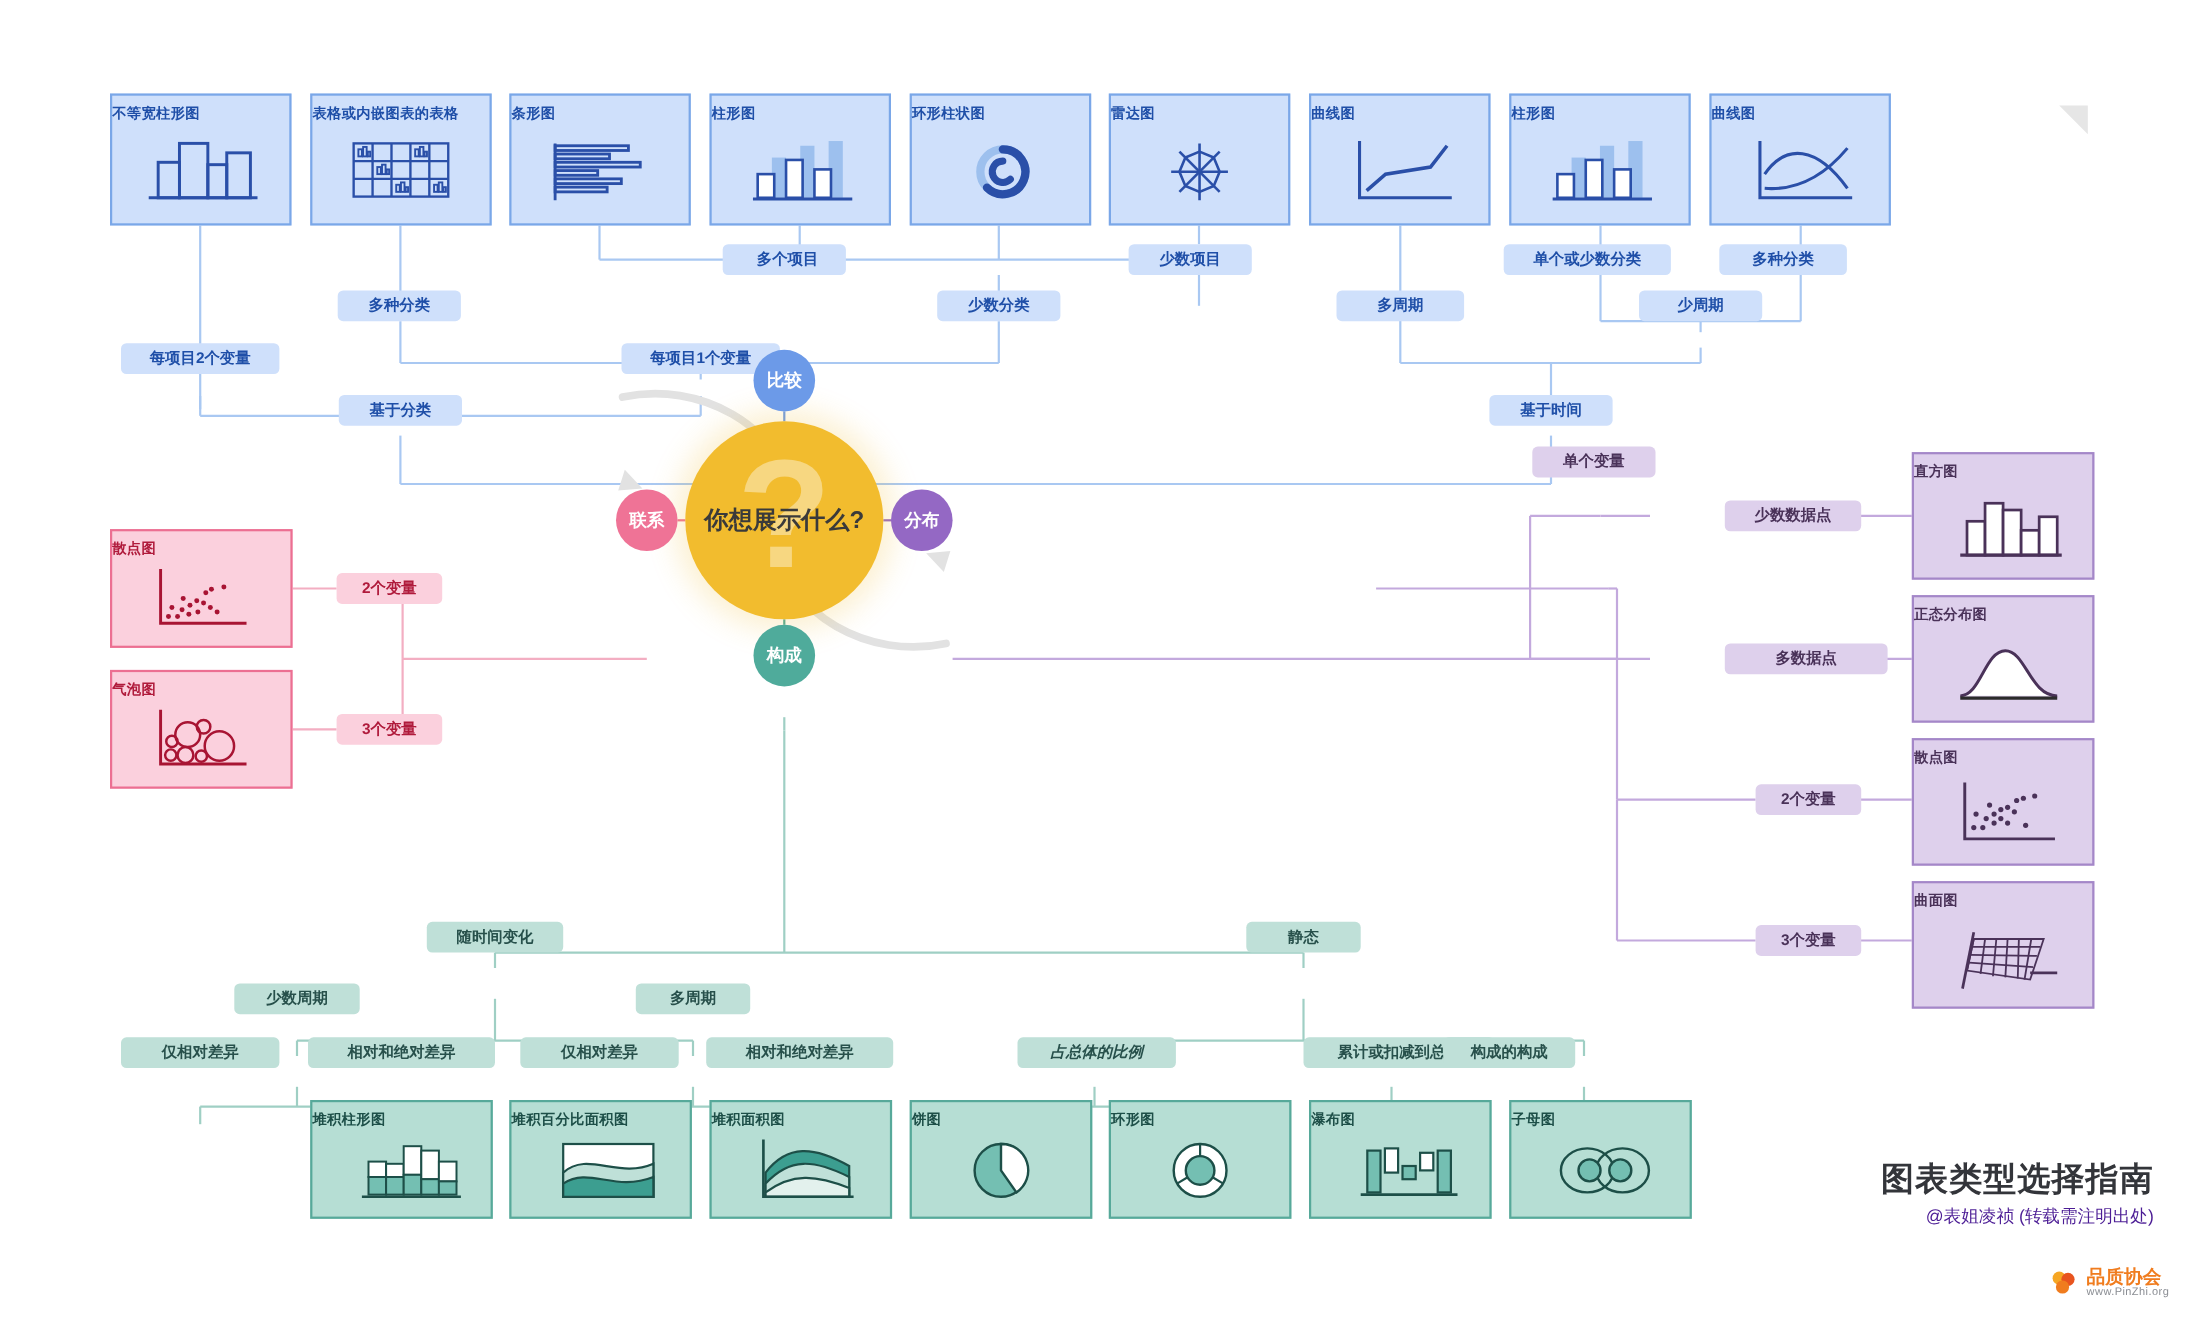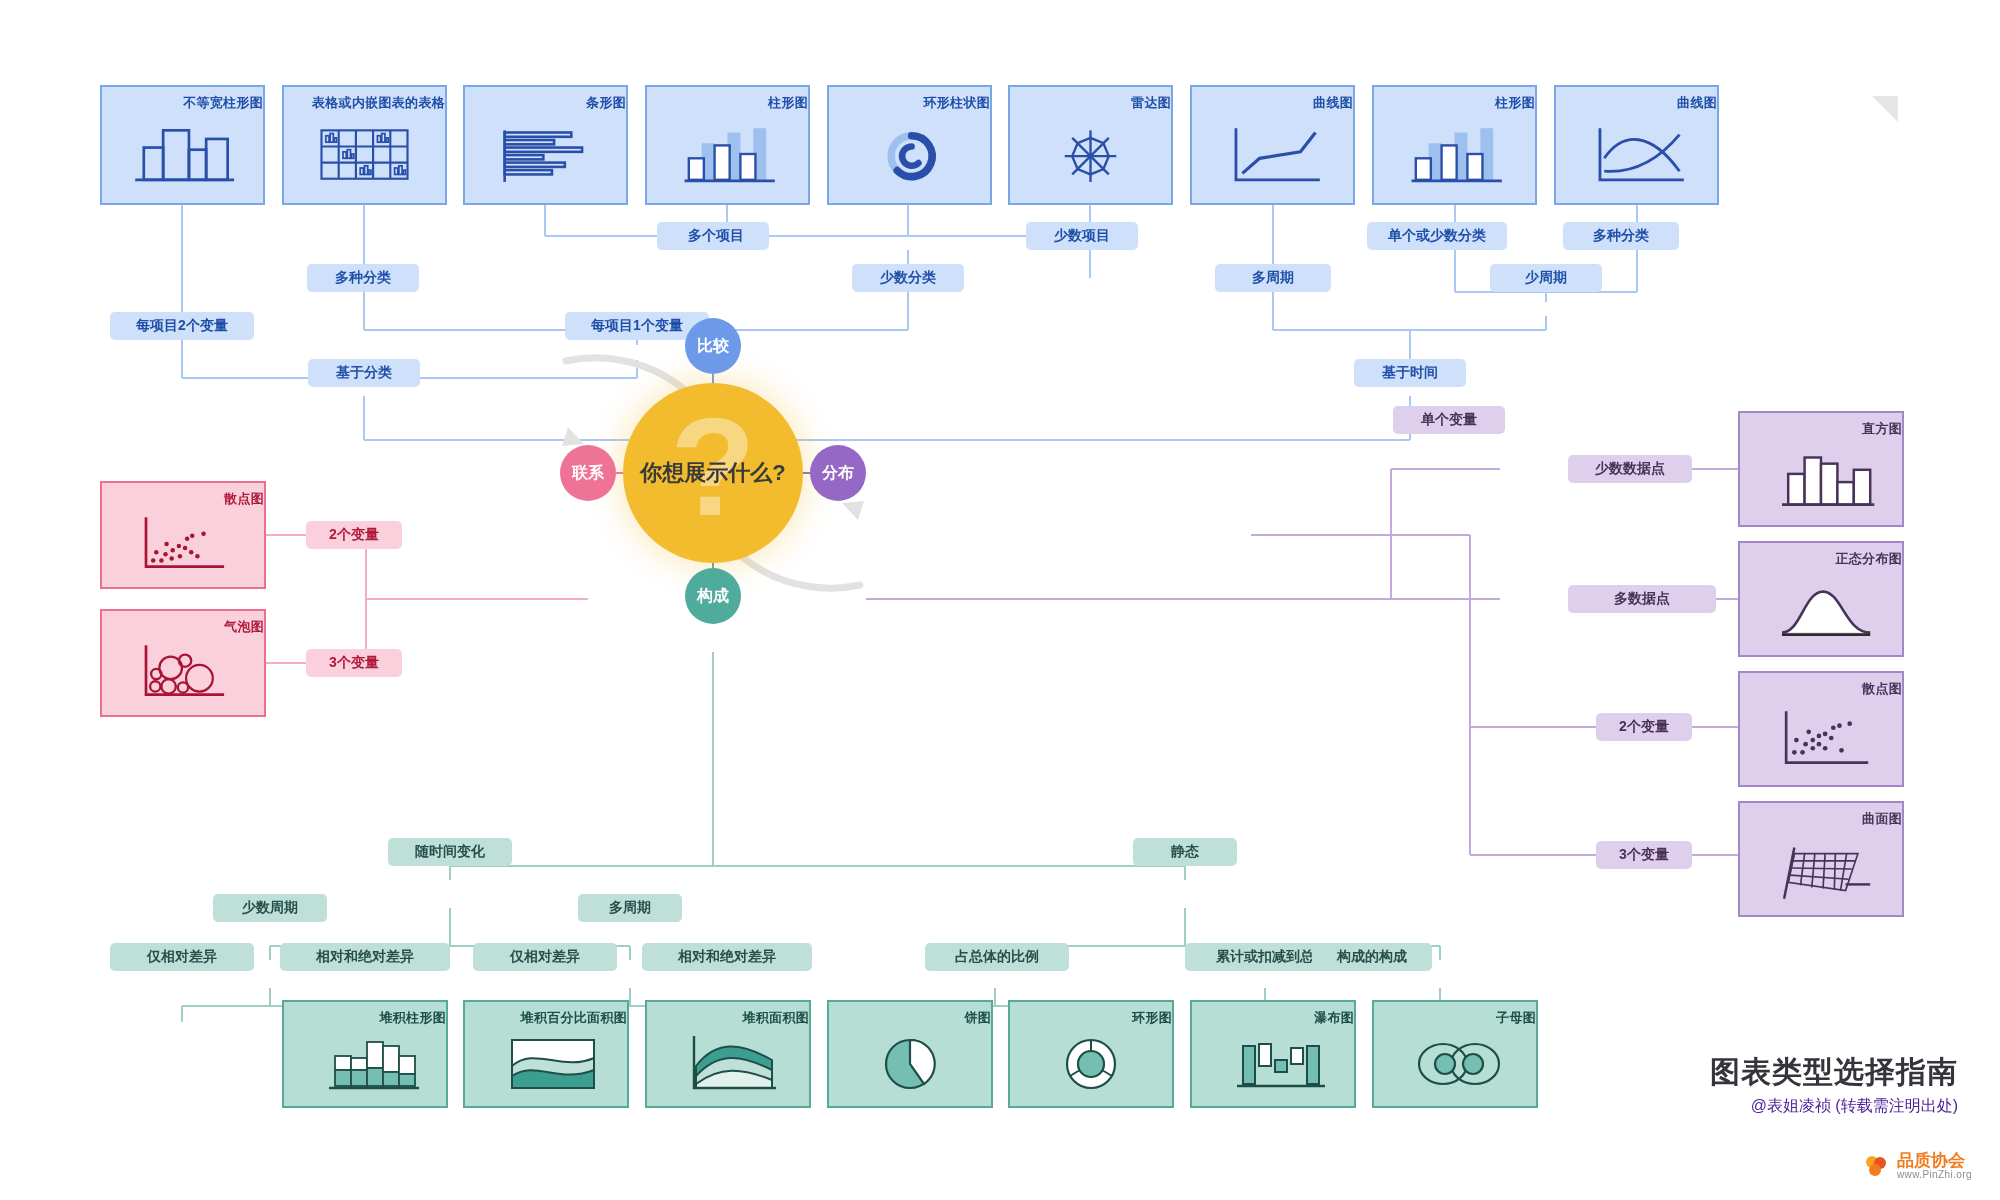--- a/index.html
+++ b/index.html
@@ -6,21 +6,21 @@
   body{
     width:2000px;height:1200px;position:relative;overflow:hidden;
     font-family:"Liberation Sans","DejaVu Sans",sans-serif;
   }
   #stage{position:absolute;left:0;top:0;width:2000px;height:1200px;}
   #wires{position:absolute;left:0;top:0;width:2000px;height:1200px;pointer-events:none;}
 
   
   .card{position:absolute;box-sizing:border-box;border-width:2px;border-style:solid;}
   .card .ctitle{
-    position:absolute;top:7px;left:0;right:0;text-align:right;
+    position:absolute;top:7px;left:0;right:0;text-align:left;
     font-size:13px;font-weight:bold;letter-spacing:.3px;
   }
   .card .glyph{position:absolute;left:0;right:0;top:24px;bottom:6px;}
   .card .glyph svg{width:100%;height:100%;display:block;}
 
   
   .t-blue  {background:#cfe0fb;border-color:#7aa7e8;}
   .t-blue .ctitle{color:#1f4fa8;}
   .t-pink  {background:#fbd0dd;border-color:#ec6f92;}
   .t-pink .ctitle{color:#b01b3c;}
@@ -368,21 +368,21 @@
           <polyline points="26,16 26,64 104,64"></polyline>
           <path d="M30 44 C 48 18, 74 20, 100 56" stroke-width="2.6"></path>
           <path d="M30 56 C 56 58, 80 46, 100 22" stroke-width="2.6"></path>
         </g>
       </svg>
     </div>
   </div>
 
   <div class="pill p-blue" style="left:657px;top:222px;width:112px;padding-left:18px;">多个项目</div>
   <div class="pill p-blue" style="left:1026px;top:222px;width:112px;">少数项目</div>
-  <div class="pill p-blue" style="left:1367px;top:222px;width:140px;">单个或少数分类</div>
+  <div class="pill p-blue" style="left:1367px;top:222px;width:152px;">单个或少数分类</div>
   <div class="pill p-blue" style="left:1563px;top:222px;width:116px;">多种分类</div>
   <div class="pill p-blue" style="left:307px;top:264px;width:112px;">多种分类</div>
   <div class="pill p-blue" style="left:852px;top:264px;width:112px;">少数分类</div>
   <div class="pill p-blue" style="left:1215px;top:264px;width:116px;">多周期</div>
   <div class="pill p-blue" style="left:1490px;top:264px;width:112px;">少周期</div>
   <div class="pill p-blue" style="left:110px;top:312px;width:144px;">每项目2个变量</div>
   <div class="pill p-blue" style="left:565px;top:312px;width:144px;">每项目1个变量</div>
   <div class="pill p-blue" style="left:308px;top:359px;width:112px;">基于分类</div>
   <div class="pill p-blue" style="left:1354px;top:359px;width:112px;">基于时间</div>
 
@@ -623,21 +623,21 @@
   </div>
 
   <div class="pill p-green" style="left:388px;top:838px;width:124px;">随时间变化</div>
   <div class="pill p-green" style="left:1133px;top:838px;width:104px;">静态</div>
   <div class="pill p-green" style="left:213px;top:894px;width:114px;">少数周期</div>
   <div class="pill p-green" style="left:578px;top:894px;width:104px;">多周期</div>
   <div class="pill p-green" style="left:110px;top:943px;width:144px;">仅相对差异</div>
   <div class="pill p-green" style="left:280px;top:943px;width:170px;">相对和绝对差异</div>
   <div class="pill p-green" style="left:473px;top:943px;width:144px;">仅相对差异</div>
   <div class="pill p-green" style="left:642px;top:943px;width:170px;">相对和绝对差异</div>
-  <div class="pill p-green" style="left:925px;top:943px;width:144px;">占总体的比例</div>
+  <div class="pill p-green" style="left:925px;top:943px;width:144px;font-style:italic;">占总体的比例</div>
   <div class="pill p-green" style="left:1185px;top:943px;width:174px;">累计或扣减到总计</div>
   <div class="pill p-green" style="left:1312px;top:943px;width:120px;">构成的构成</div>
 
   <div class="hub" id="hub-center">
     <div class="qmark">?</div>
     <div class="hub-text">你想展示什么?</div>
   </div>
   <div class="hub hub-sm" id="hub-compare">比较</div>
   <div class="hub hub-sm" id="hub-relation">联系</div>
   <div class="hub hub-sm" id="hub-distribution">分布</div>

